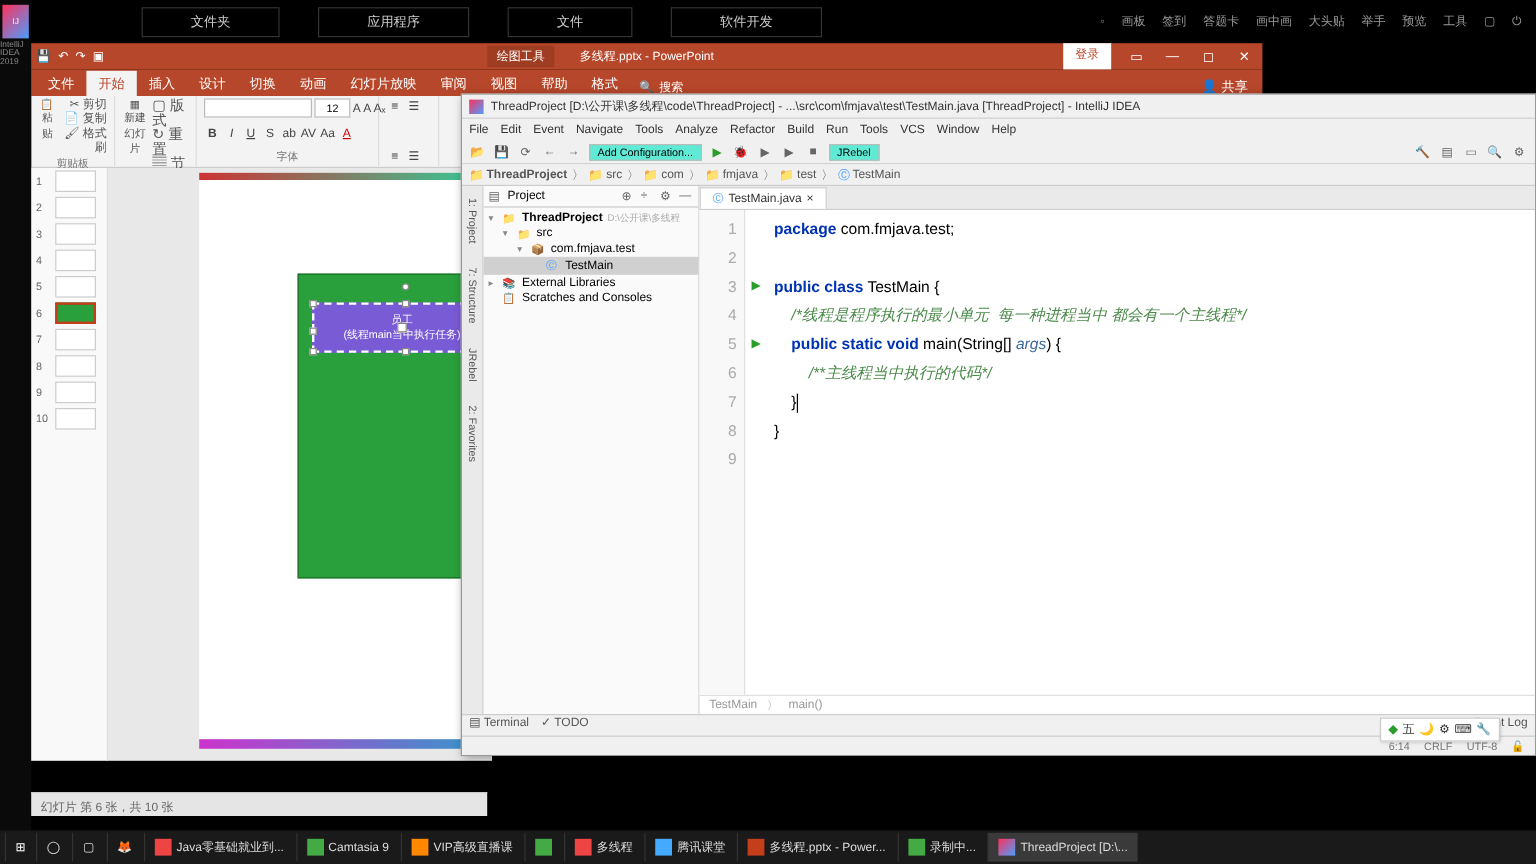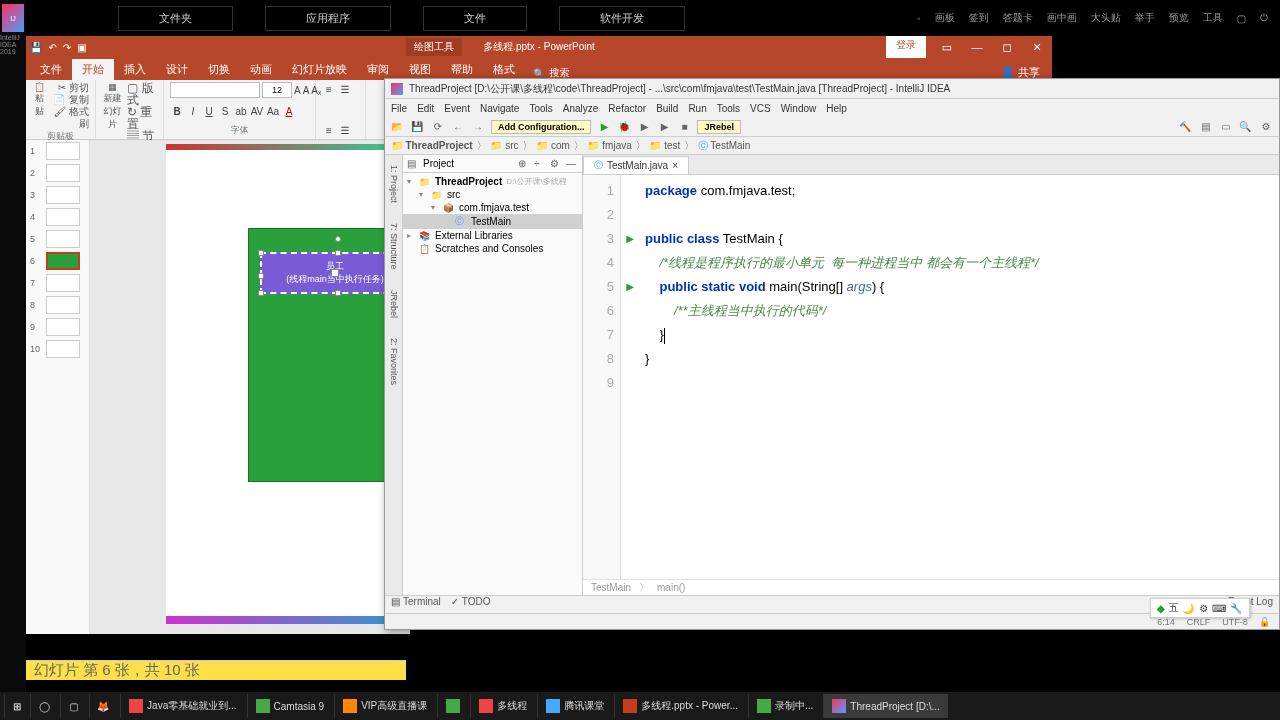--- a/index.html
+++ b/index.html
@@ -65,21 +65,21 @@
 .purple-box { position: absolute; top: 108px; left: 94px; width: 150px; height: 42px; background: #7a5bd6; border: 2px dashed #fff; color: #fff; font-size: 9px; display: flex; flex-direction: column; align-items: center; justify-content: center; }
 .purple-box::before, .purple-box::after { content: ''; position: absolute; width: 6px; height: 6px; background: #fff; border: 1px solid #888; }
 .sel-handle { position: absolute; width: 6px; height: 6px; background: #fff; border: 1px solid #888; }
 
 
 .idea { position: absolute; left: 358px; top: -62px; width: 896px; height: 552px; background: #f0f0f0; border: 1px solid #999; box-shadow: 2px 2px 8px rgba(0,0,0,0.4); display: flex; flex-direction: column; }
 .idea-title { height: 20px; background: #f0f0f0; border-bottom: 1px solid #ccc; display: flex; align-items: center; padding: 0 6px; font-size: 10px; color: #333; gap: 6px; }
 .idea-title .ij { width: 12px; height: 12px; background: linear-gradient(135deg, #fe315d, #4b9eff); }
 .idea-menu { height: 18px; background: #f0f0f0; display: flex; align-items: center; padding: 0 6px; gap: 10px; font-size: 10px; color: #333; }
 .idea-toolbar { height: 20px; background: #f0f0f0; border-bottom: 1px solid #ccc; display: flex; align-items: center; padding: 0 6px; gap: 6px; font-size: 10px; }
-.idea-toolbar .combo { border: 1px solid #bbb; background: #fef9c3; padding: 1px 6px; font-size: 9px; font-weight: bold; }
+.idea-toolbar .combo { border: 1px solid #bbb; background: #5eead4; padding: 1px 6px; font-size: 9px; }
 .idea-toolbar .ic { width: 14px; height: 14px; color: #666; display: flex; align-items: center; justify-content: center; font-size: 10px; }
 .idea-bread { height: 18px; background: #f0f0f0; border-bottom: 1px solid #ccc; display: flex; align-items: center; padding: 0 6px; gap: 4px; font-size: 10px; color: #555; }
 .idea-bread .crumb { display: flex; align-items: center; gap: 2px; }
 .idea-bread .fold { color: #b89040; }
 .idea-body { flex: 1; display: flex; min-height: 0; }
 .idea-left-gutter { width: 18px; background: #eaeaea; border-right: 1px solid #ccc; writing-mode: vertical-rl; font-size: 9px; color: #555; display: flex; align-items: center; justify-content: flex-start; gap: 20px; padding-top: 10px; }
 .idea-proj { width: 180px; background: #fafafa; border-right: 1px solid #ccc; display: flex; flex-direction: column; }
 .idea-proj-head { height: 18px; border-bottom: 1px solid #ccc; display: flex; align-items: center; padding: 0 4px; font-size: 10px; gap: 4px; }
 .idea-proj-head .ic { width: 12px; color: #666; }
 .idea-tree { padding: 2px 0; font-size: 10px; }
@@ -107,21 +107,21 @@
 .idea-bottom { height: 18px; border-top: 1px solid #ccc; background: #f0f0f0; display: flex; align-items: flex-start; padding: 0 6px; font-size: 10px; color: #555; justify-content: space-between; }
 .idea-bottom .tabs { display: flex; gap: 10px; }
 .idea-bottom .right { display: flex; gap: 4px; }
 .idea-status { height: 16px; border-top: 1px solid #ccc; background: #f0f0f0; display: flex; align-items: center; justify-content: flex-end; padding: 0 8px; font-size: 9px; color: #777; gap: 12px; }
 
 
 .ime { position: absolute; right: 30px; bottom: 82px; background: #fff; border: 1px solid #ccc; padding: 2px 6px; font-size: 10px; color: #333; display: flex; gap: 4px; align-items: center; box-shadow: 1px 1px 3px rgba(0,0,0,0.2); }
 .ime .pin { color: #2a9d2a; font-weight: bold; }
 
 
-.ppt-status { position: absolute; left: 0; bottom: 40px; height: 20px; width: 380px; background: #fde047; border-top: 1px solid #ccc; font-size: 15px; color: #666; display: flex; align-items: flex-start; padding: 0 8px; margin-left: 26px; }
+.ppt-status { position: absolute; left: 0; bottom: 40px; height: 20px; width: 380px; background: #e5e5e5; border-top: 1px solid #ccc; font-size: 10px; color: #666; display: flex; align-items: flex-end; padding: 0 8px; margin-left: 26px; }
 
 
 .taskbar { position: absolute; bottom: 0; left: 0; right: 0; height: 28px; background: #1a1a1a; display: flex; align-items: center; padding: 0 4px; gap: 2px; }
 .tb-btn { height: 24px; padding: 0 8px; display: flex; align-items: center; gap: 4px; color: #ddd; font-size: 10px; border-left: 1px solid #333; }
 .tb-btn.active { background: #3a3a3a; }
 .tb-ic { width: 14px; height: 14px; display: inline-block; }
 .tb-start { width: 24px; color: #fff; }
 </style>
 </head>
 <body>

